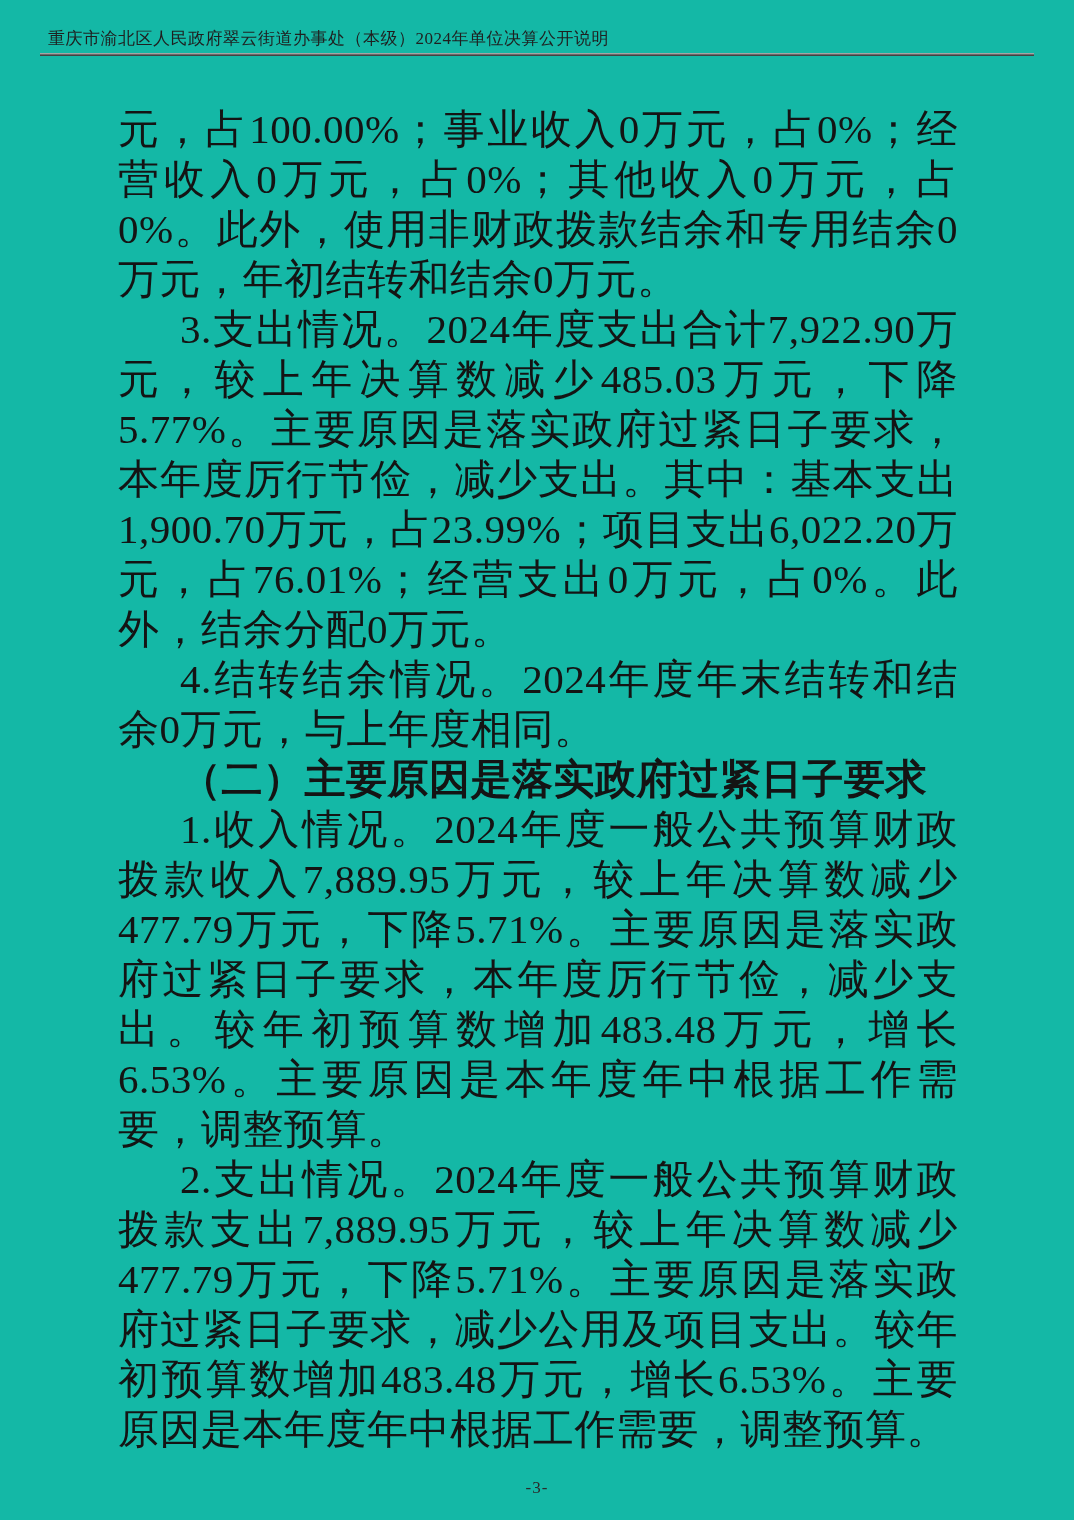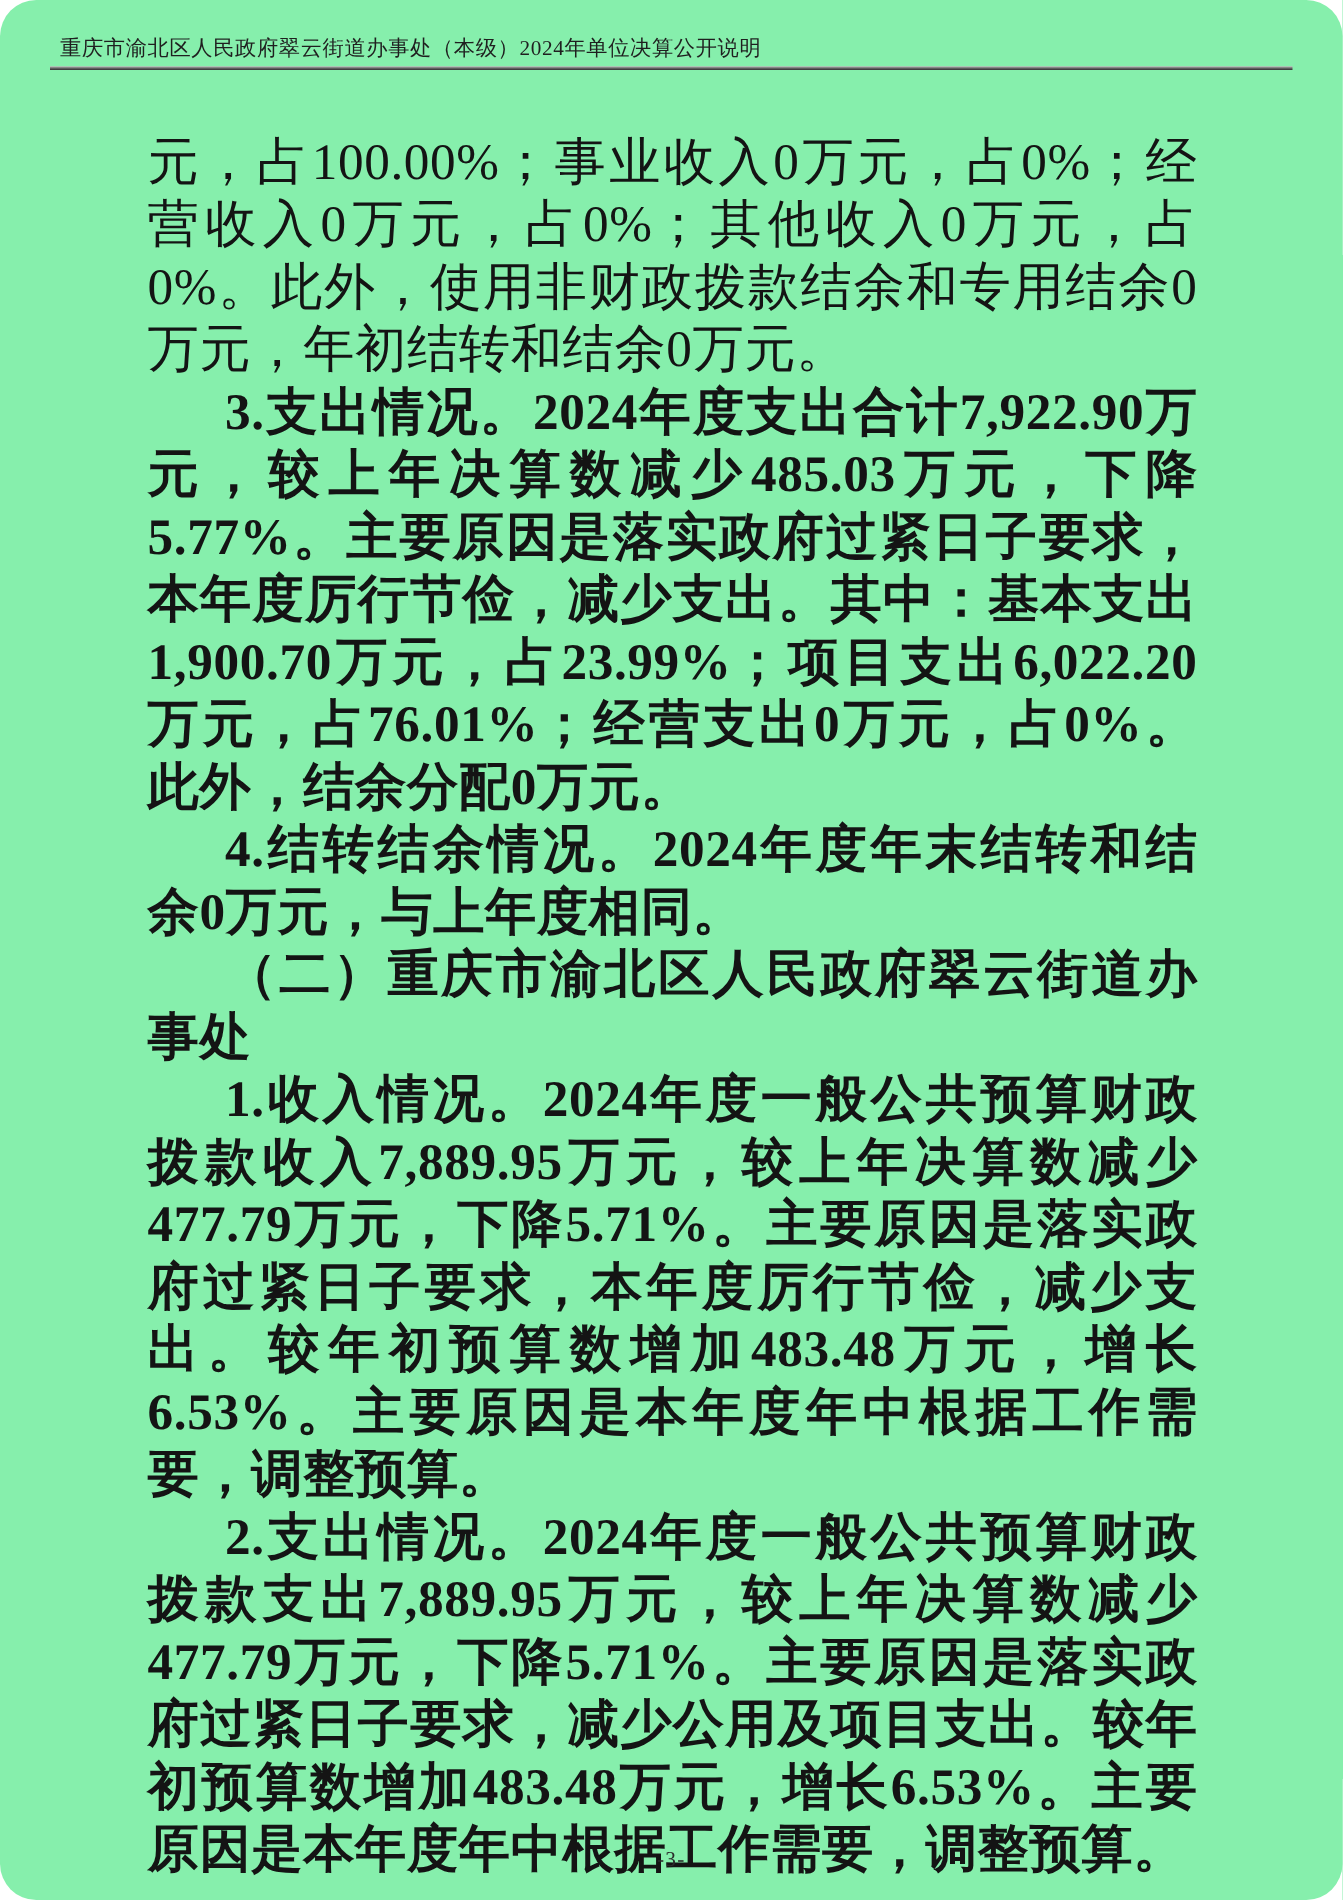--- a/index.html
+++ b/index.html
@@ -8,22 +8,21 @@
     height: 1520px;
     position: relative;
     background: #ffffff;
     font-family: "Liberation Serif", "DejaVu Serif", serif;
     color: #000000;
     overflow: hidden;
   }
   .page {
     position: absolute;
     inset: 0;
-    background: #86efac;
-    border-radius: 29px;
+    background: #14b8a6;
   }
   .header-title {
     position: absolute;
     left: 48px;
     top: 27px;
     font-size: 17px;
     letter-spacing: 0.5px;
     color: #1f1f1f;
     white-space: nowrap;
   }
@@ -44,21 +43,21 @@
     line-height: 50px;
     text-align: justify;
     text-justify: inter-character;
     color: #141414;
     letter-spacing: 0.5px;
   }
   .content p {
     margin: 0;
     padding: 0;
   }
-  .indent { text-indent: 62px; font-weight: bold; }
+  .indent { text-indent: 62px; }
   .heading { font-weight: bold; }
   .footer {
     position: absolute;
     top: 1478px;
     left: 0;
     width: 100%;
     text-align: center;
     font-size: 17px;
     color: #2b2b2b;
     letter-spacing: 1px;
@@ -71,21 +70,21 @@
 
   <div>
     <span class="header-title">重庆市渝北区人民政府翠云街道办事处（本级）2024年单位决算公开说明</span>
     <div class="header-rule"></div>
   </div>
 
   <div class="content">
     <p class="para">元，占100.00%；事业收入0万元，占0%；经营收入0万元，占0%；其他收入0万元，占0%。此外，使用非财政拨款结余和专用结余0万元，年初结转和结余0万元。</p>
     <p class="para indent">3.支出情况。2024年度支出合计7,922.90万元，较上年决算数减少485.03万元，下降5.77%。主要原因是落实政府过紧日子要求，本年度厉行节俭，减少支出。其中：基本支出1,900.70万元，占23.99%；项目支出6,022.20万元，占76.01%；经营支出0万元，占0%。此外，结余分配0万元。</p>
     <p class="para indent">4.结转结余情况。2024年度年末结转和结余0万元，与上年度相同。</p>
-    <p class="para indent heading">（二）重庆市渝北区人民政府翠云街道办事处</p>
+    <p class="para indent heading">（二）主要原因是落实政府过紧日子要求</p>
     <p class="para indent">1.收入情况。2024年度一般公共预算财政拨款收入7,889.95万元，较上年决算数减少477.79万元，下降5.71%。主要原因是落实政府过紧日子要求，本年度厉行节俭，减少支出。较年初预算数增加483.48万元，增长6.53%。主要原因是本年度年中根据工作需要，调整预算。</p>
     <p class="para indent">2.支出情况。2024年度一般公共预算财政拨款支出7,889.95万元，较上年决算数减少477.79万元，下降5.71%。主要原因是落实政府过紧日子要求，减少公用及项目支出。较年初预算数增加483.48万元，增长6.53%。主要原因是本年度年中根据工作需要，调整预算。</p>
   </div>
 
   <div class="footer">
     <span>-3-</span>
   </div>
 
 </div>
 

